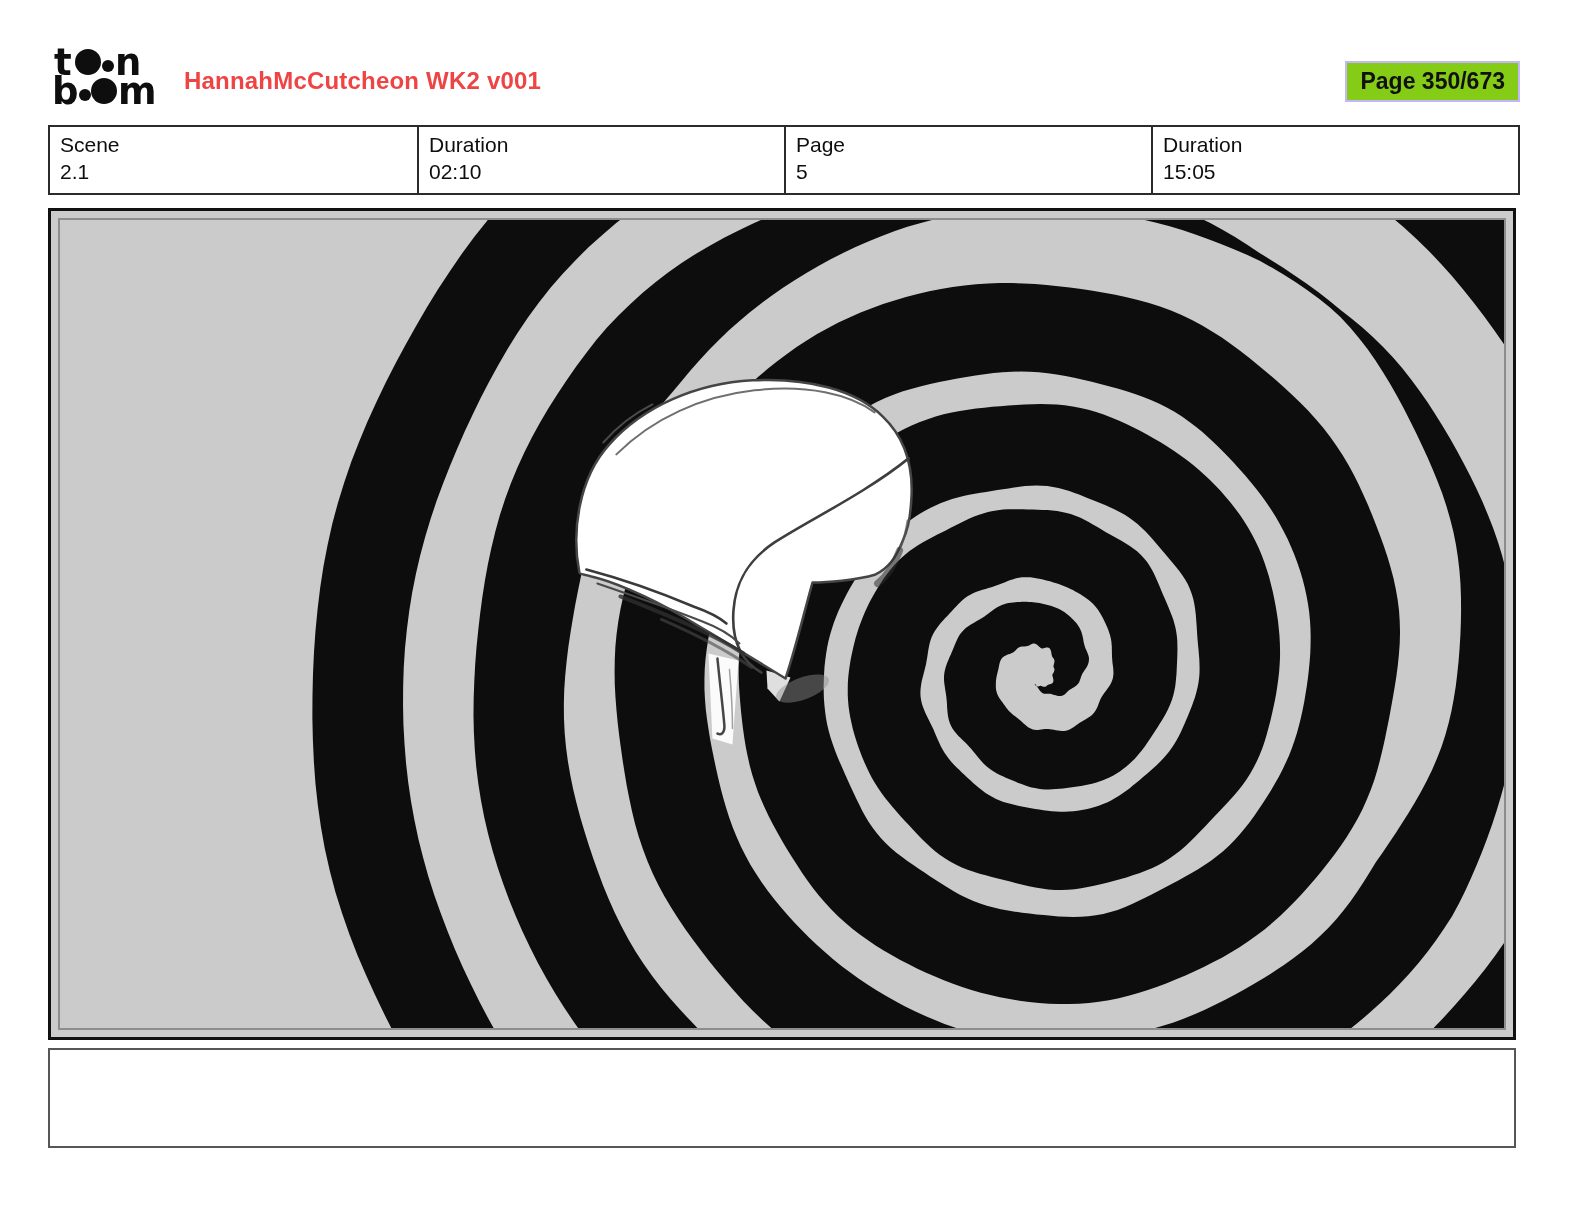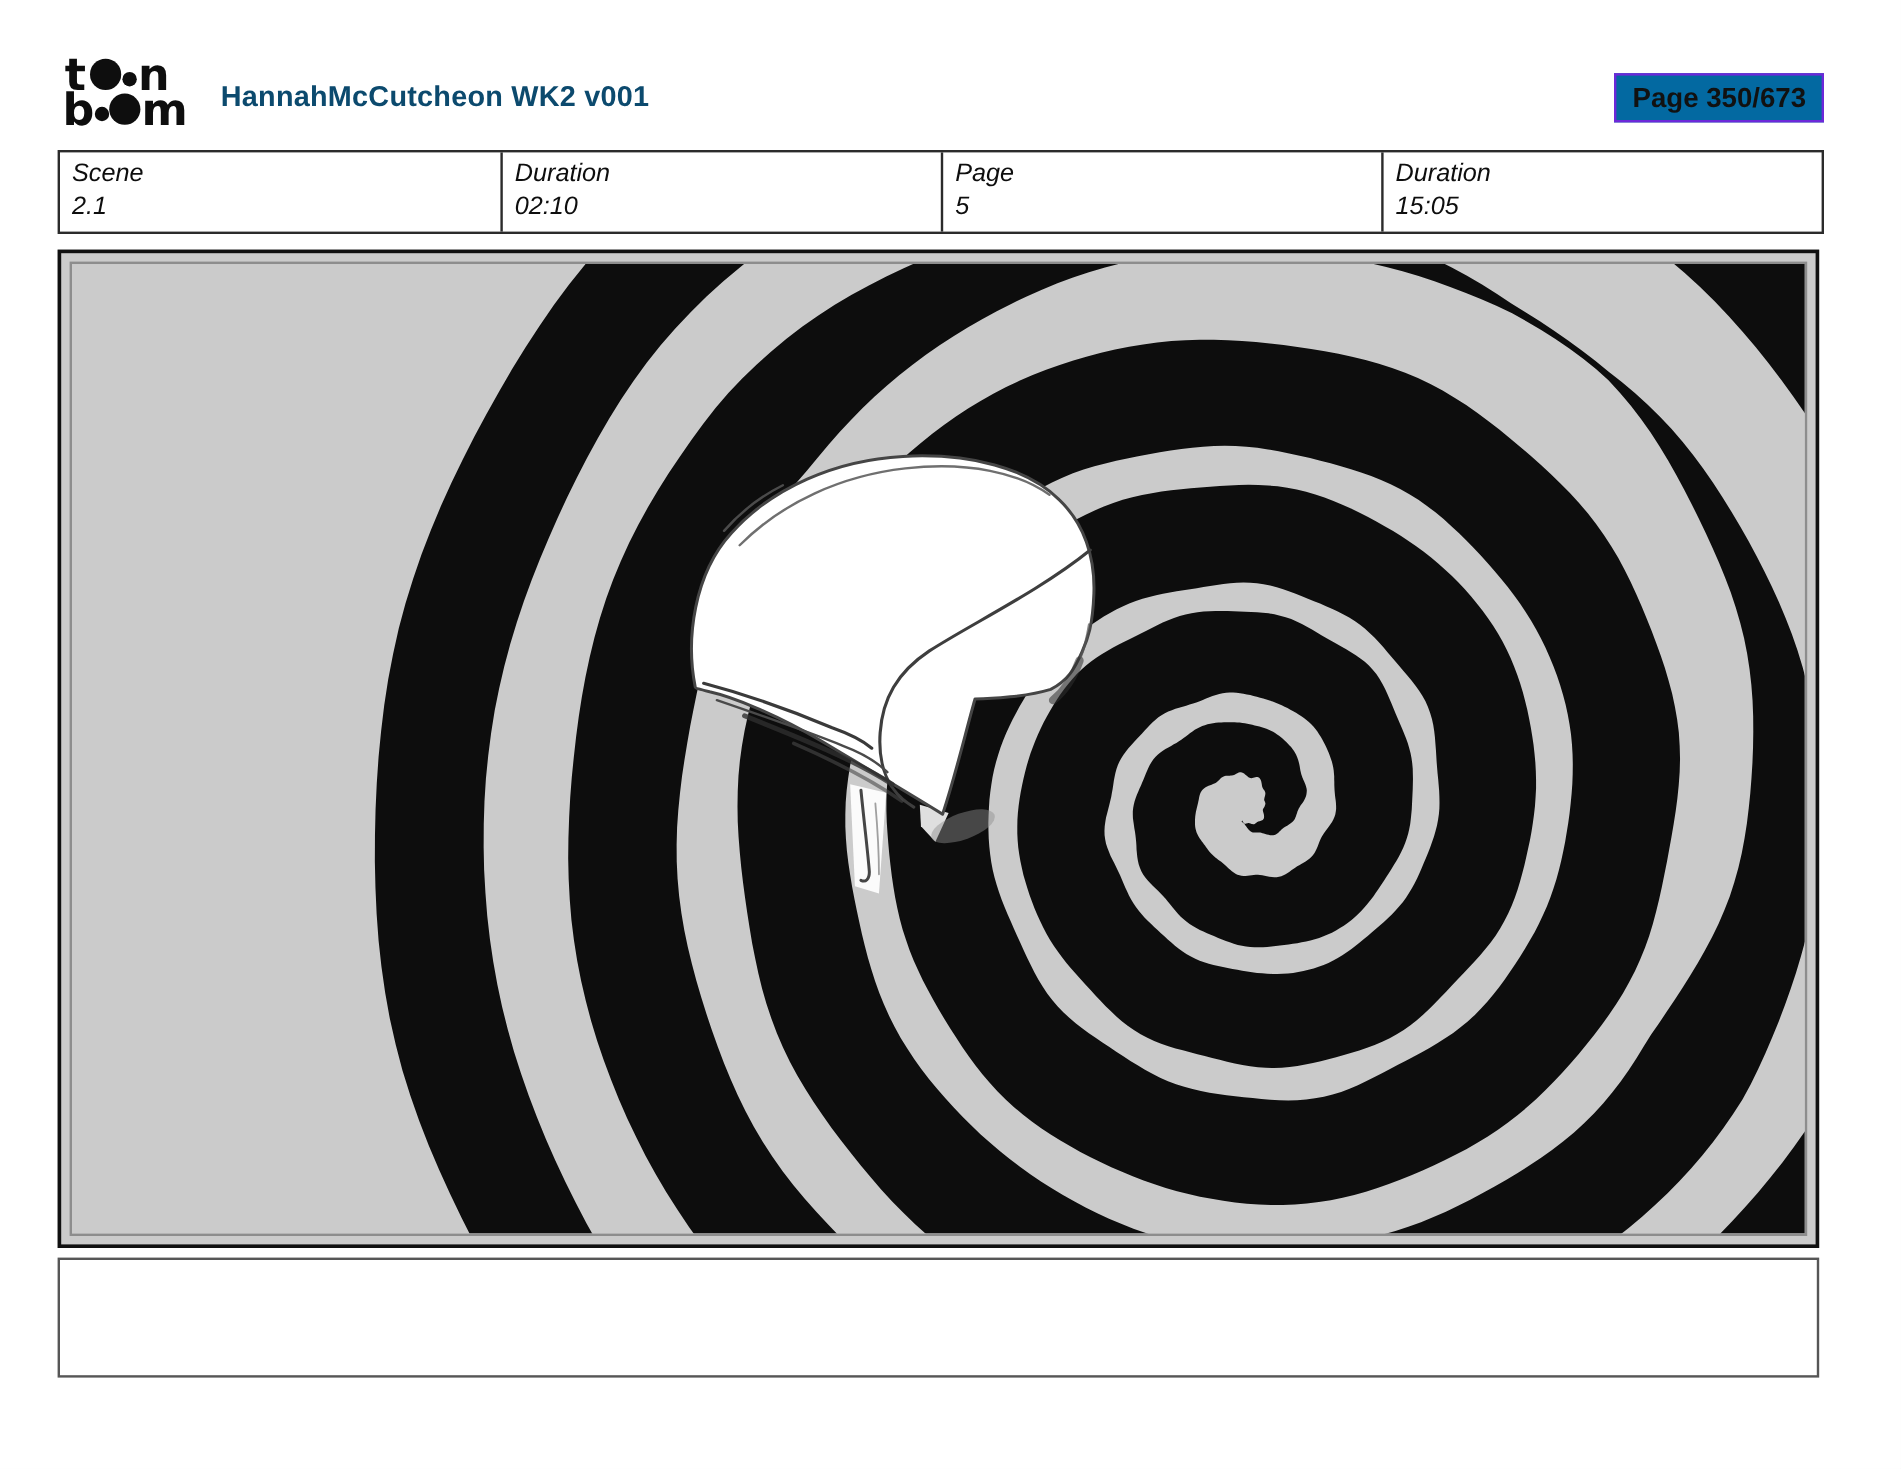--- a/index.html
+++ b/index.html
@@ -6,26 +6,26 @@
     --ink:#0d0d0d; --panel-bg:#cbcbcb; --border-dark:#2b2b2b; --inner-frame:#8d8d8d;
   }
   *{margin:0;padding:0;box-sizing:content-box;}
   html,body{background:#ffffff;}
   body{font-family:"Liberation Sans",sans-serif;}
   .page{position:relative;width:1584px;height:1224px;background:#ffffff;overflow:hidden;}
 
   
   .logo{position:absolute;left:52px;top:42px;width:120px;height:64px;}
   .logo text{font-family:"DejaVu Sans",sans-serif;font-weight:800;font-size:37px;fill:#0e0e0e;}
-  .doc-title{position:absolute;left:184px;top:67px;font-size:24px;font-weight:700;color:#0c4a6e;letter-spacing:.2px;}
-  .page-box{position:absolute;right:64px;top:61px;border:2px solid #6d28d9;padding:5px 13px;font-size:23px;font-weight:700;color:#111;background:#0369a1;}
+  .doc-title{position:absolute;left:184px;top:67px;font-size:24px;font-weight:700;color:#ef4444;letter-spacing:.2px;}
+  .page-box{position:absolute;right:64px;top:61px;border:2px solid #c4b5fd;padding:5px 13px;font-size:23px;font-weight:700;color:#111;background:#84cc16;}
 
   
   .info-table{position:absolute;left:48px;top:125px;width:1468px;height:66px;border:2px solid var(--border-dark);display:grid;grid-template-columns:1fr 1fr 1fr 1fr;background:#fff;}
-  .info-cell{padding:5px 10px 8px 10px;display:flex;flex-direction:column;justify-content:space-between;overflow:hidden;font-style:italic;}
+  .info-cell{padding:5px 10px 8px 10px;display:flex;flex-direction:column;justify-content:space-between;overflow:hidden;}
   .info-cell + .info-cell{border-left:2px solid var(--border-dark);}
   .info-label,.info-value{font-size:21px;color:#0e0e0e;line-height:1.25;}
 
   
   .board-panel{position:absolute;left:48px;top:208px;background:var(--panel-bg);border:3px solid #101010;padding:7px;}
   .board-inner{border:2px solid var(--inner-frame);width:1444px;height:808px;overflow:hidden;line-height:0;}
   .board-inner svg{display:block;}
 
   
   .caption-box{position:absolute;left:48px;top:1048px;width:1464px;height:96px;border:2px solid #565656;background:#ffffff;font-size:20px;color:#222;padding:0;}

